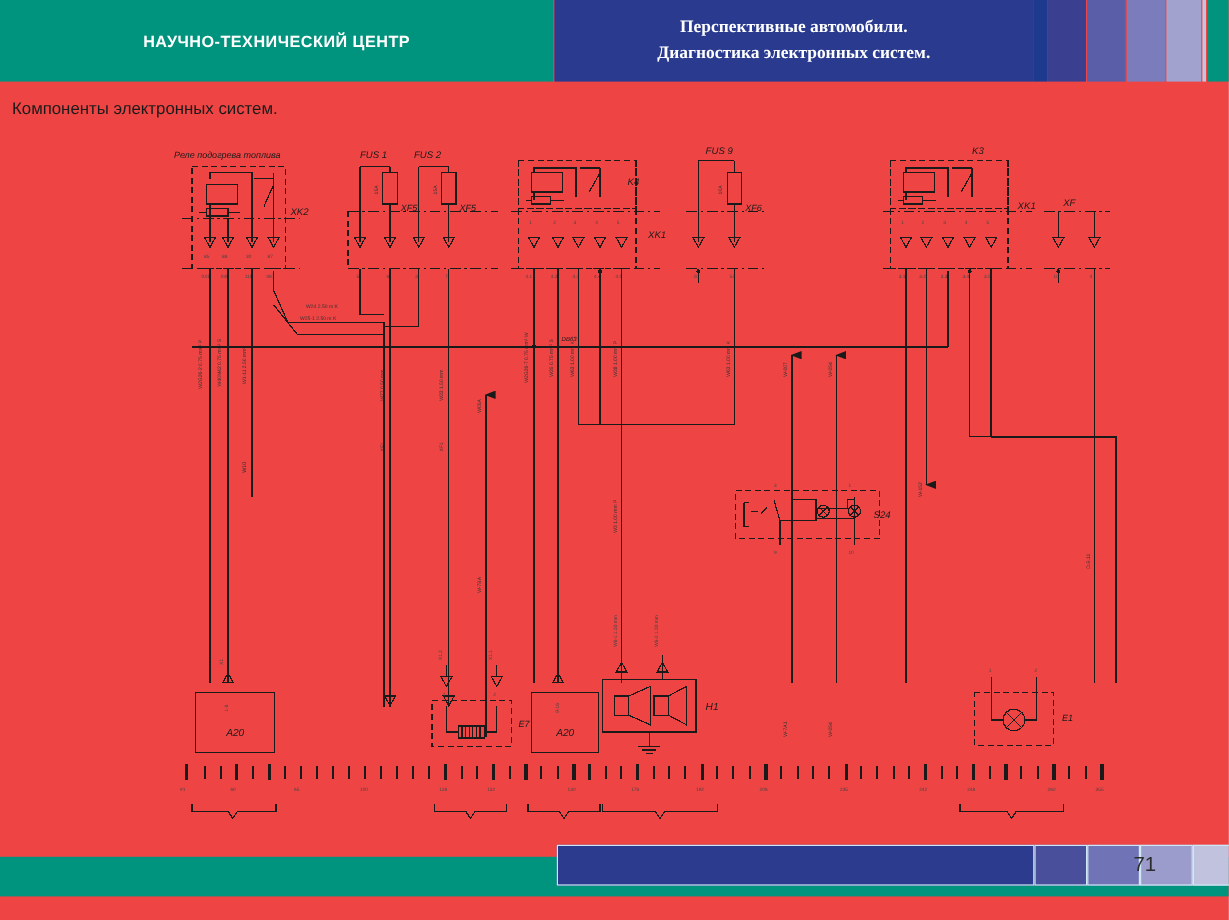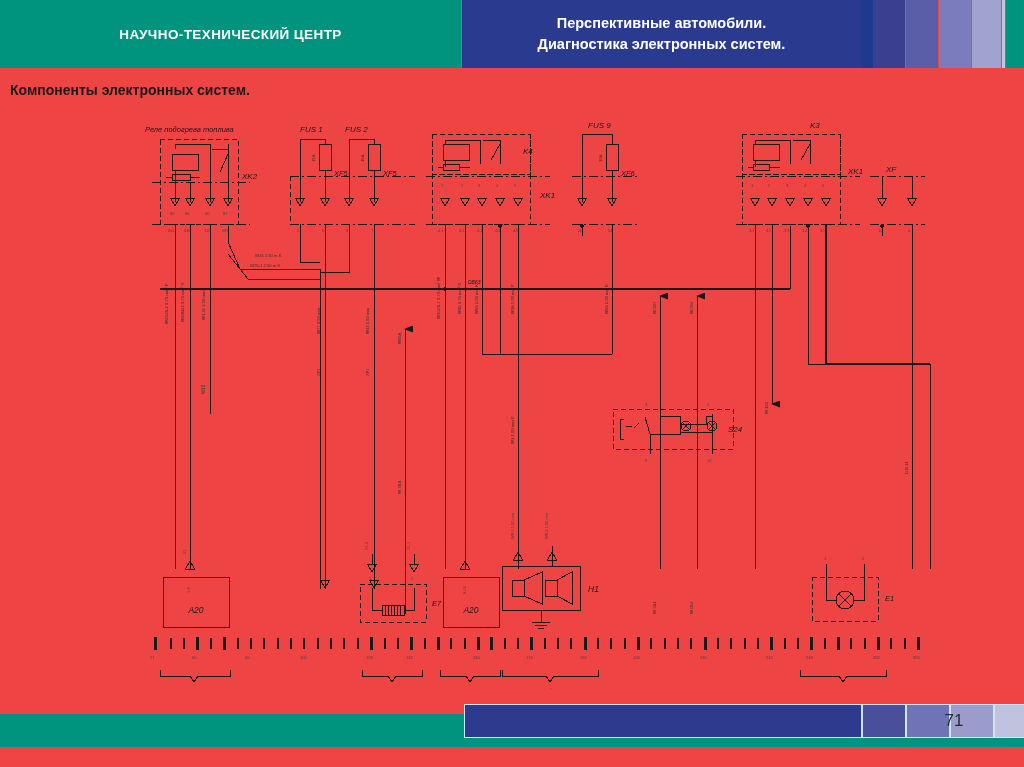--- a/index.html
+++ b/index.html
@@ -24,29 +24,29 @@
     color:#ffffff;font-weight:bold;font-size:13.5px;letter-spacing:.4px;
     text-align:center;
   }
   .hdr-blue{
     position:absolute;left:462px;top:0;width:399px;height:68px;
     background:#2a3b8f;
     display:flex;flex-direction:column;align-items:center;justify-content:center;
   }
   .hdr-blue span{
     color:#ffffff;font-weight:bold;font-size:14.5px;line-height:1.45;
-    text-align:center;display:block;
+    text-align:center;display:block;font-family:Liberation Serif, serif;
   }
   .hdr-bars{position:absolute;left:861px;top:0;width:163px;height:68px;}
   .hdr-bar{position:absolute;top:0;height:68px;}
 
   
   .subtitle{
     position:absolute;left:10px;top:80px;width:600px;
-    font-size:14px;font-weight:bold;color:#1a1a1a;line-height:1.5;
+    font-size:14px;font-weight:normal;color:#1a1a1a;line-height:1.5;
   }
   .subtitle div{display:block;}
 
   
   .diagram{position:absolute;left:0px;top:114px;width:1024px;height:575px;}
   .diagram svg{display:block;}
 
   
   .ftr{position:absolute;left:0;top:700px;width:1024px;height:67px;}
   .ftr-teal{position:absolute;left:0;top:14px;width:1024px;height:33px;background:#00937d;}

